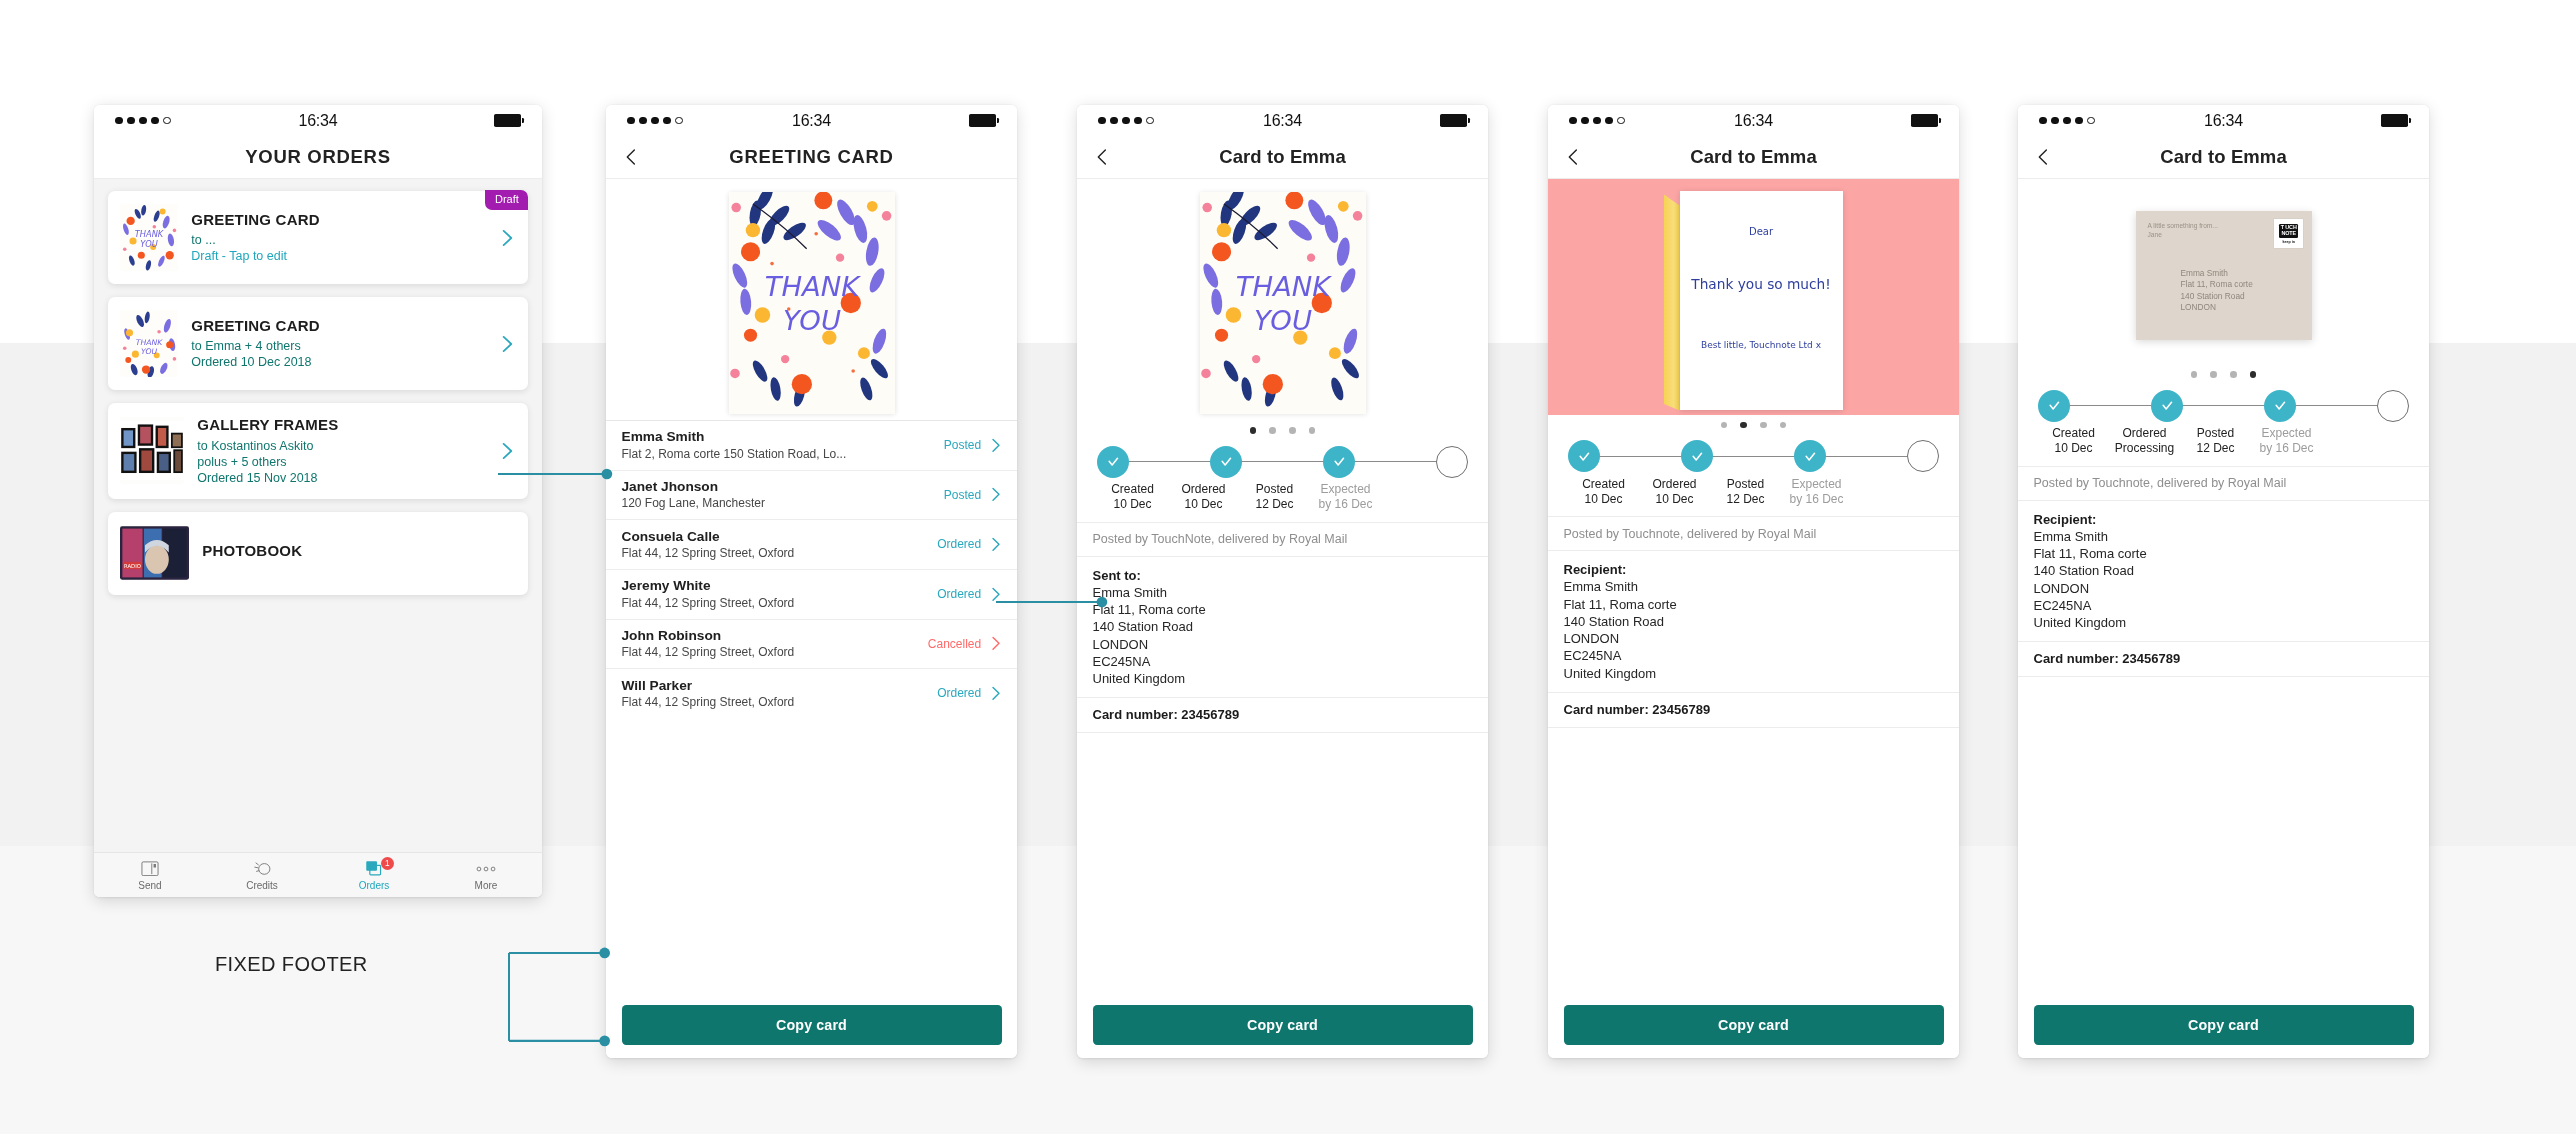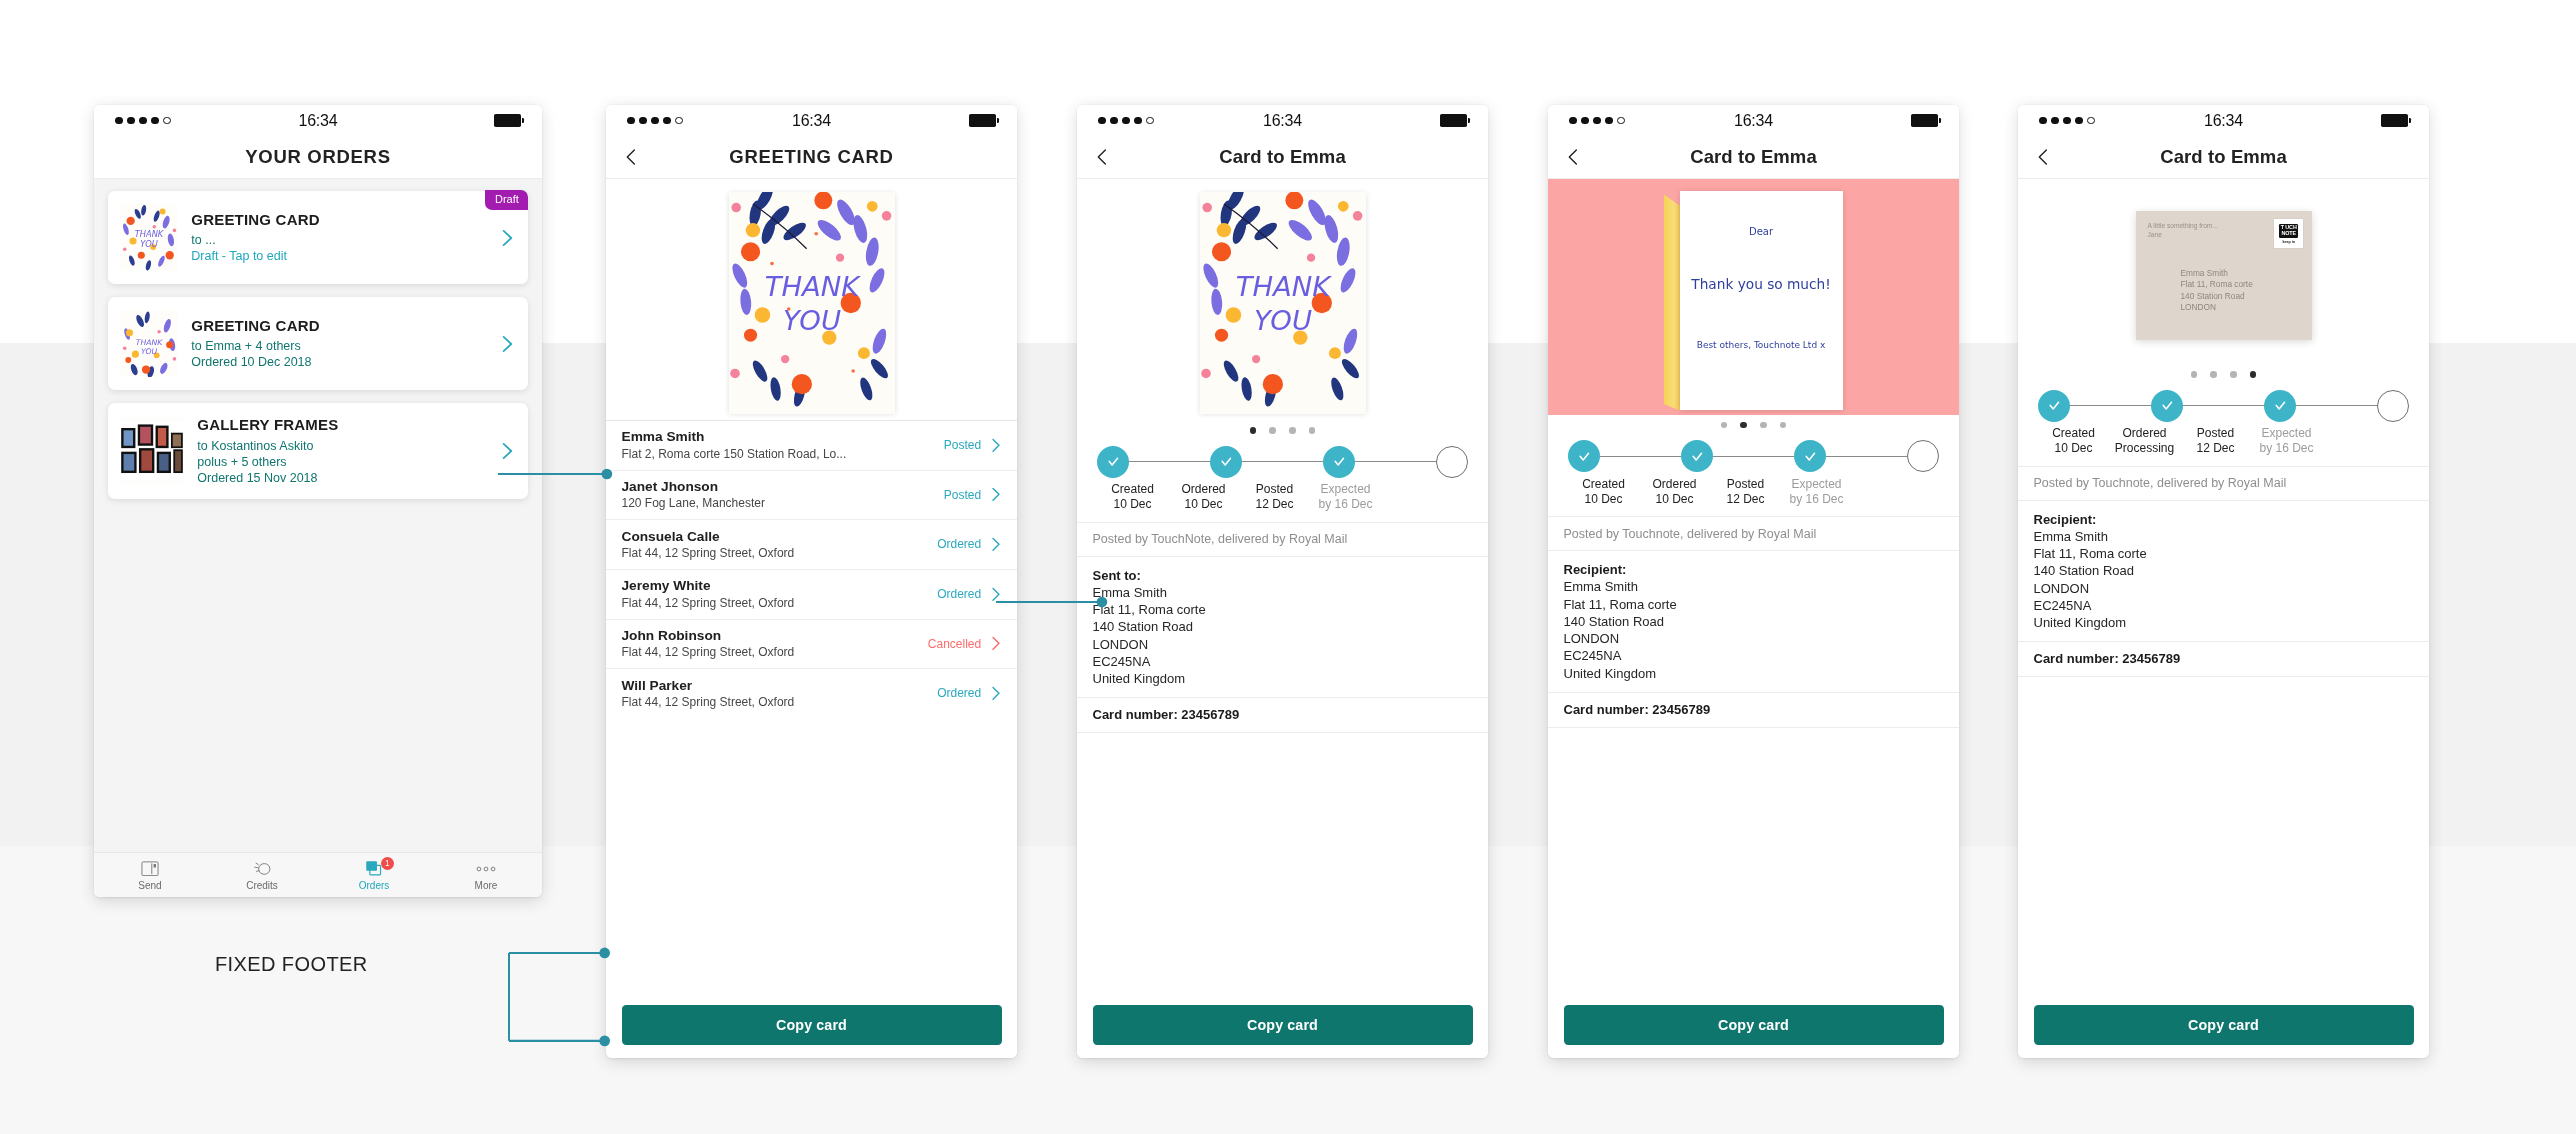--- a/index.html
+++ b/index.html
@@ -375,20 +375,37 @@
             <div class="order-sub">polus + 5 others</div>
             <div class="order-sub">Ordered 15 Nov 2018</div>
           </div>
           <div class="order-chev">
             <svg viewBox="0 0 26 34">
                 <polyline points="6,5 19,17 6,29" fill="none" stroke="#2aa8bd" stroke-width="3" stroke-linecap="round" stroke-linejoin="round"></polyline>
               </svg>
           </div>
         </div>
 
+        <div class="order-card">
+          <div class="order-thumb" style="width:69px;height:54px;">
+            <svg viewBox="0 0 116 90">
+              <rect width="116" height="90" fill="#2b2440"></rect>
+              <rect x="4" y="4" width="34" height="82" fill="#b5406b"></rect>
+              <rect x="40" y="4" width="30" height="82" fill="#3d6fb0"></rect>
+              <rect x="72" y="4" width="40" height="82" fill="#1c2036"></rect>
+              <ellipse cx="62" cy="56" rx="20" ry="24" fill="#d9c5b0"></ellipse>
+              <path d="M42 44 q20 -22 40 0 l0 -12 q-20 -18 -40 0 z" fill="#cfd6e0"></path>
+              <rect x="6" y="60" width="30" height="12" fill="#d43a3a"></rect>
+              <text x="21" y="70" text-anchor="middle" font-family="DejaVu Sans, sans-serif" font-size="9" fill="#fff">RADIO</text>
+            </svg>
+          </div>
+          <div class="order-info">
+            <div class="order-title">PHOTOBOOK</div>
+          </div>
+        </div>
       </div>
 
       <div class="tabbar">
         <div class="tab">
           <div class="tab-icon">
             <svg width="18" height="15.5" viewBox="0 0 30 26">
                 <rect x="1.5" y="1.5" width="27" height="23" rx="2" fill="none" stroke="#7a7a7a" stroke-width="1.6"></rect>
                 <line x1="18" y1="4" x2="18" y2="22" stroke="#7a7a7a" stroke-width="1.6"></line>
                 <rect x="21" y="5" width="4" height="6" fill="#7a7a7a"></rect>
               </svg>
@@ -840,21 +857,21 @@
         </div>
         <div class="nav-title">Card to Emma</div>
       </div>
 
       <div class="inside-wrap">
         <div class="inside-card">
           <div class="inside-spine"></div>
           <div class="inside-page">
             <div class="hw hw-dear">Dear</div>
             <div class="hw hw-msg">Thank you so much!</div>
-            <div class="hw hw-sign">Best others, Touchnote Ltd x</div>
+            <div class="hw hw-sign">Best little, Touchnote Ltd x</div>
           </div>
         </div>
       </div>
 
       <div class="pager">
         <span class="pg"></span>
         <span class="pg on"></span>
         <span class="pg"></span>
         <span class="pg"></span>
       </div>

